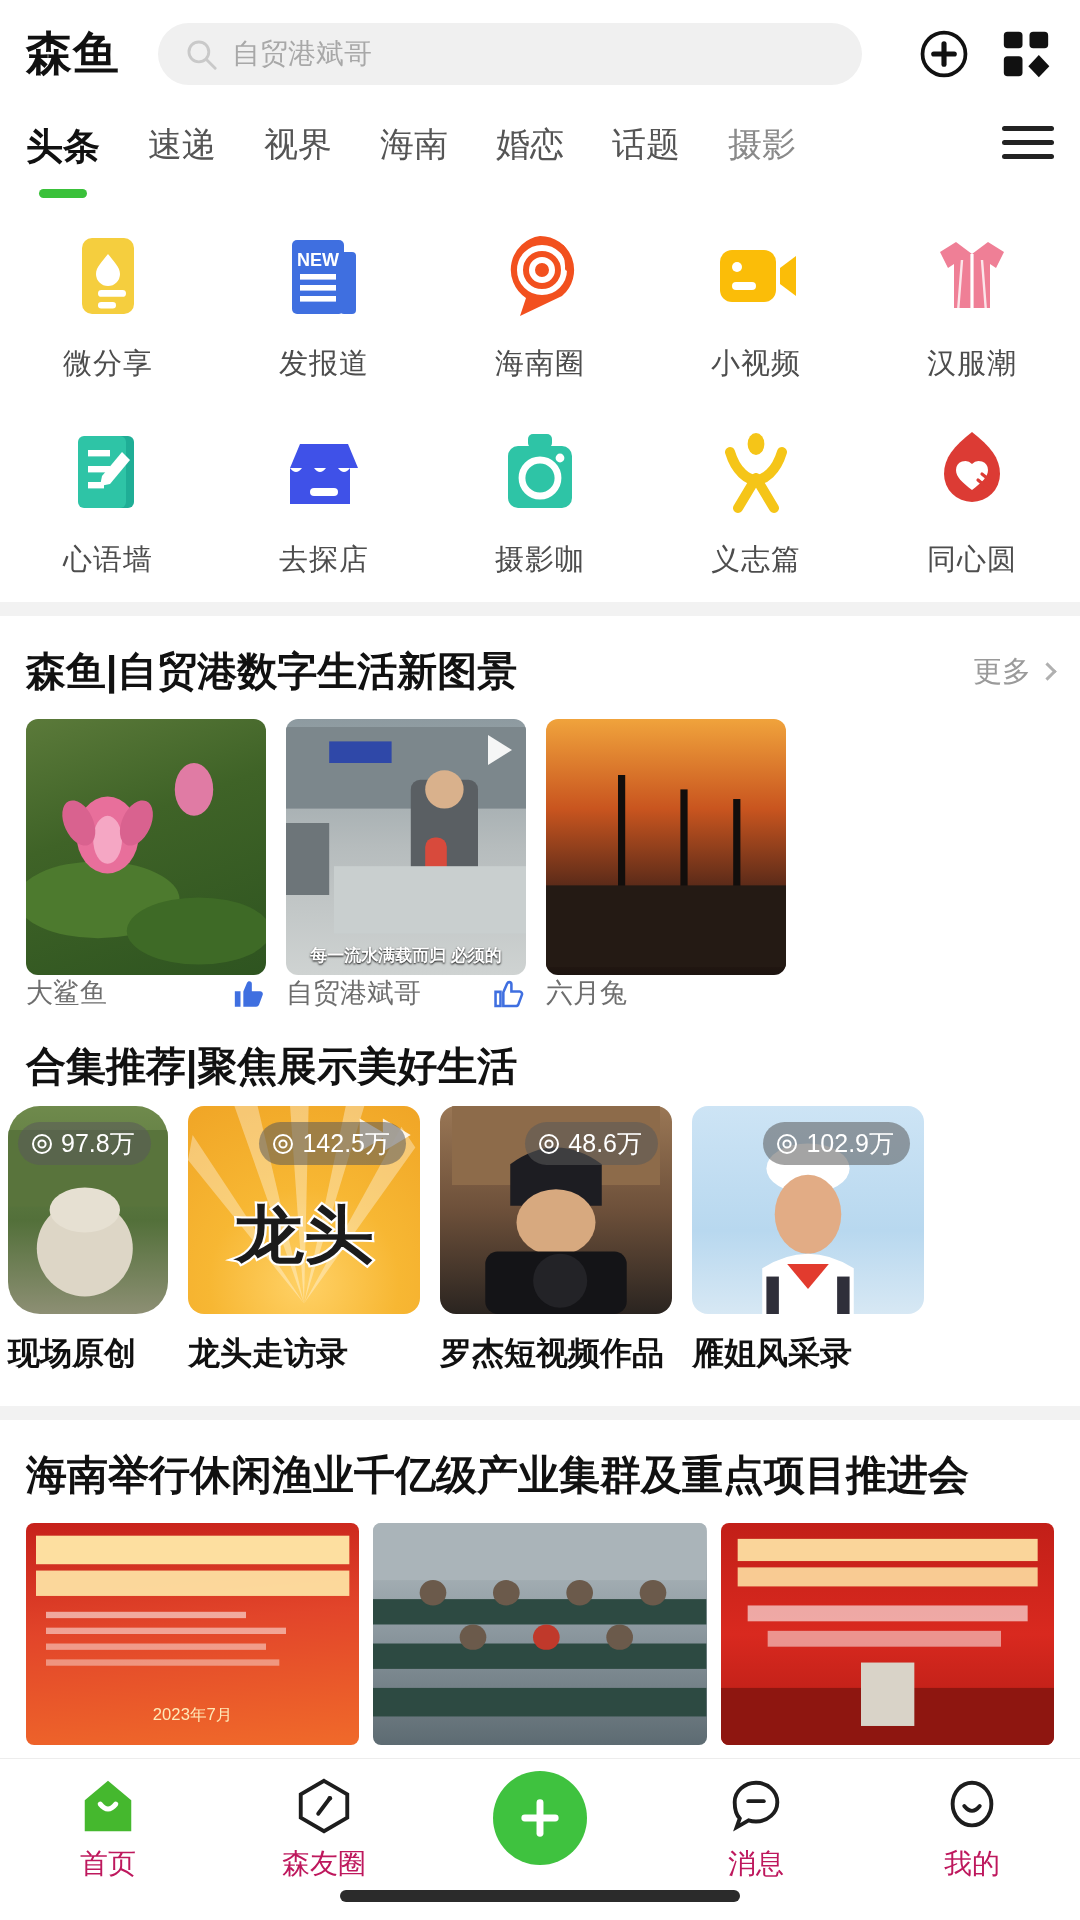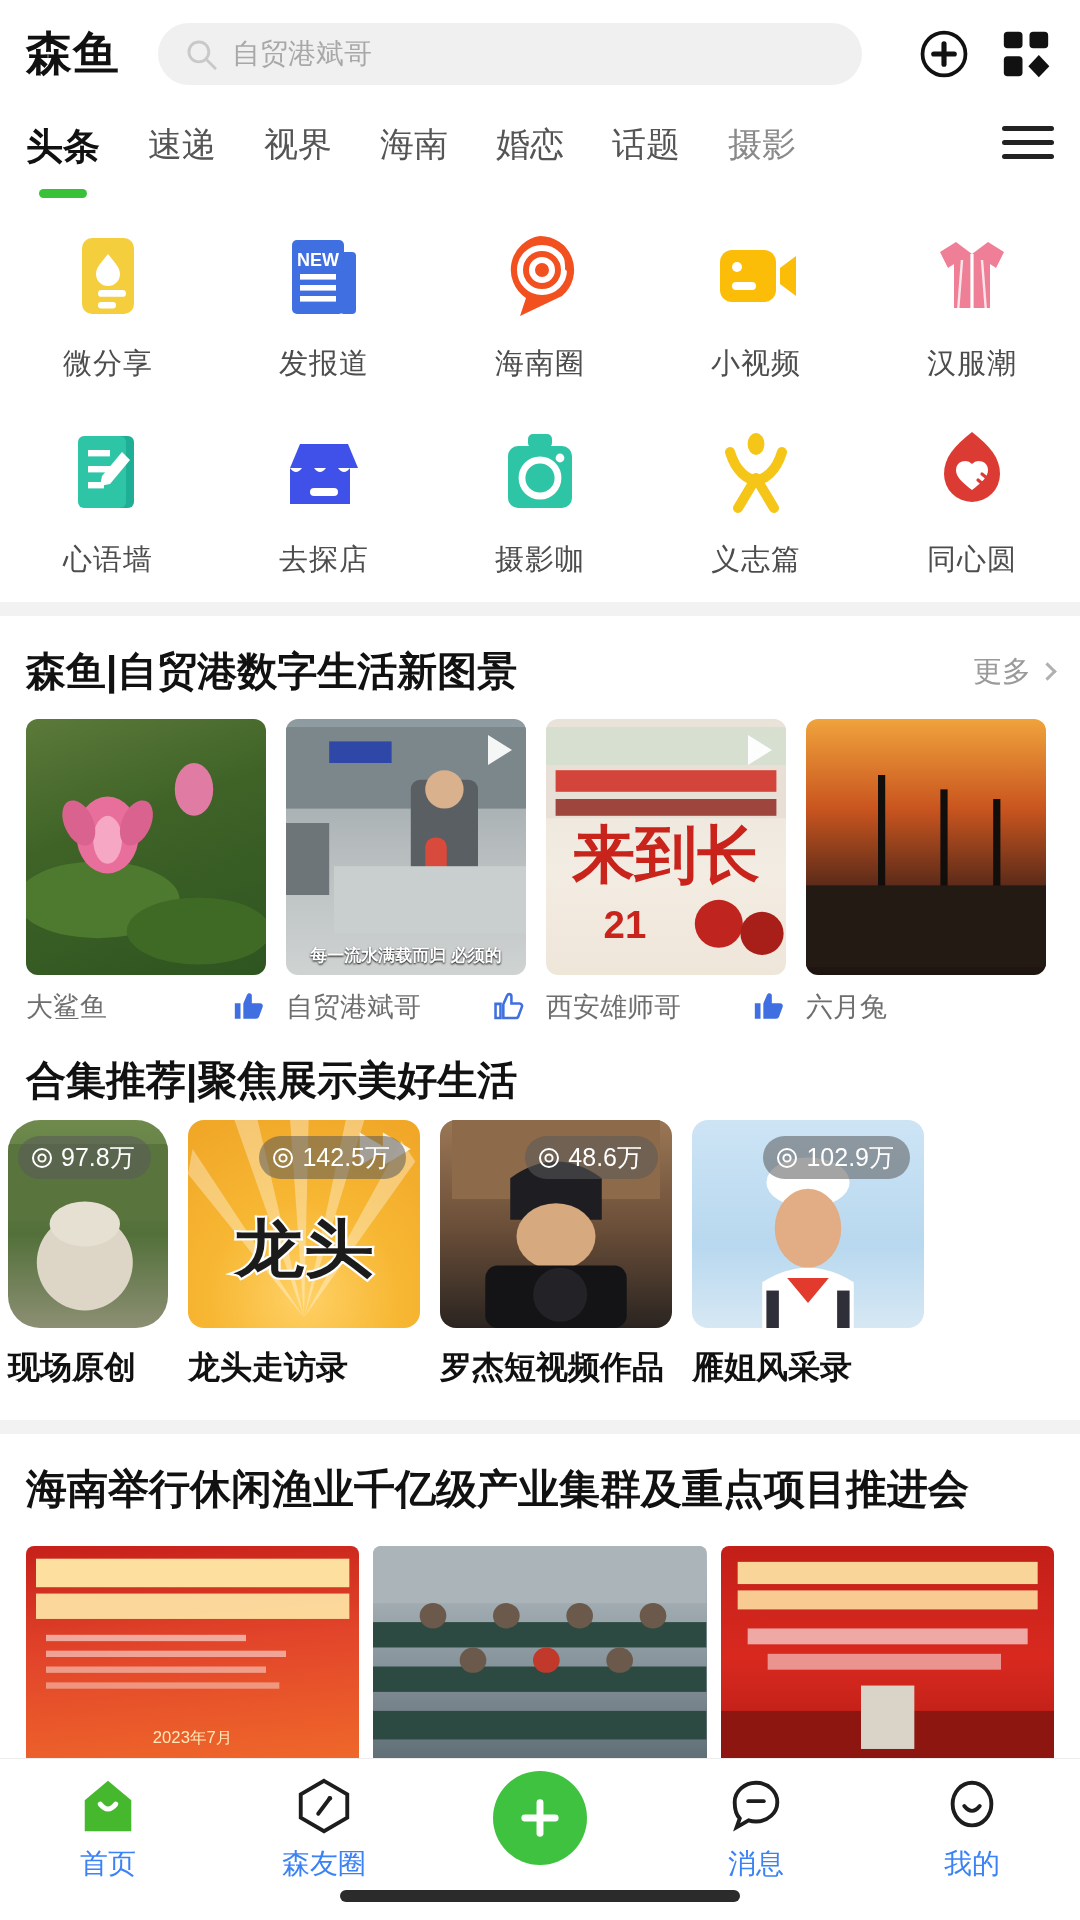--- a/index.html
+++ b/index.html
@@ -137,21 +137,21 @@
     border-left:24px solid rgba(255,255,255,.92);
     border-top:15px solid transparent;
     border-bottom:15px solid transparent;
   }
   .vid-sub {
     position:absolute; left:0; right:0; bottom:8px;
     text-align:center;
     font-size:17px; color:#fff; font-weight:700;
     text-shadow:0 1px 2px #000;
   }
-  .vid-meta { display:flex; align-items:flex-start; margin-top:14px; }
+  .vid-meta { display:flex; align-items:flex-end; }
   .vid-name { font-size:27px; color:#6e6e6e; }
   .thumb-like { margin-left:auto; width:34px; height:34px; }
 
   
   .col-row { display:flex; padding:0 0 0 8px; overflow:hidden; }
   .col-card { margin-right:20px; flex:none; }
   .col-thumb {
     height:208px;
     border-radius:16px;
     position:relative;
@@ -176,21 +176,21 @@
   }
 
   
   .news { padding:30px 26px 0 26px; }
   .news-title {
     font-size:41px;
     font-weight:700;
     line-height:1.25;
     color:#111;
   }
-  .news-imgs { display:flex; margin-top:31px; gap:14px; }
+  .news-imgs { display:flex; margin-top:22px; gap:14px; }
   .news-img {
     flex:1; height:222px;
     border-radius:8px;
     position:relative; overflow:hidden;
   }
   .news-meta {
     display:flex; align-items:center;
     margin-top:26px;
     font-size:29px; color:#8c8c8c;
   }
@@ -201,21 +201,21 @@
   .tabbar {
     position:absolute; left:0; bottom:0;
     width:1080px; height:162px;
     background:#fff;
     border-top:1px solid #ededed;
     display:flex; align-items:flex-start;
     padding-top:16px;
   }
   .tb-item { flex:1; display:flex; flex-direction:column; align-items:center; }
   .tb-ico { width:62px; height:62px; }
-  .tb-label { font-size:28px; color:#3b82f6; margin-top:8px; }
+  .tb-label { font-size:28px; color:#be185d; margin-top:8px; }
   .tb-plus {
     width:94px;height:94px;border-radius:50%;
     background:#3fc23f;
     display:flex;align-items:center;justify-content:center;
     margin-top:-4px;
   }
   .home-bar {
     position:absolute; left:50%; transform:translateX(-50%);
     bottom:18px; width:400px; height:12px;
     border-radius:6px; background:#2b2b2b;
@@ -418,41 +418,20 @@
       <div class="vid-sub">每一流水满载而归 必须的</div>
     </div>
     <div class="vid-meta">
       <div class="vid-name">自贸港斌哥</div>
       <svg class="thumb-like" viewBox="0 0 24 24" fill="none" stroke="#3f6fe0" stroke-width="1.8">
         <path d="M2.5 10.5h3.5v10H2.5zM8 20.5h8.8a2 2 0 001.9-1.4l2.4-6.5a1.7 1.7 0 00-1.6-2.3H13.7V5.2A1.6 1.6 0 0012.1 3.6c-.6 0-1.1.4-1.4 1L8 10.8z"></path>
       </svg>
     </div>
   </div>
 
-  <div class="vid-card">
-    <div class="vid-thumb" style="background:linear-gradient(180deg,#e9e2d8 0%,#f3ece2 60%,#efe6da 100%);">
-      <svg viewBox="0 0 100 100" style="position:absolute;inset:0;width:100%;height:100%">
-        <rect x="0" y="0" width="100" height="16" fill="#d7dfd0"></rect>
-        <rect x="0" y="16" width="100" height="22" fill="#e8dfd6"></rect>
-        <rect x="4" y="18" width="92" height="9" fill="#cf2a1f" opacity=".85"></rect>
-        <rect x="4" y="30" width="92" height="7" fill="#8b1f17" opacity=".8"></rect>
-        <text x="50" y="62" font-size="26" font-weight="700" fill="#c9241c" text-anchor="middle" font-family="Liberation Sans, sans-serif">来到长</text>
-        <circle cx="72" cy="82" r="10" fill="#c0241e"></circle>
-        <circle cx="90" cy="86" r="9" fill="#a81f19"></circle>
-        <text x="24" y="88" font-size="16" font-weight="700" fill="#c9241c" font-family="Liberation Sans, sans-serif">21</text>
-      </svg>
-      <div class="play"></div>
-    </div>
-    <div class="vid-meta">
-      <div class="vid-name">西安雄师哥</div>
-      <svg class="thumb-like" viewBox="0 0 24 24" fill="#3f6fe0">
-        <path d="M2 10h4v11H2zM8 21h9a2.2 2.2 0 002.1-1.5l2.6-7A2 2 0 0019.8 10H14V4.8A1.8 1.8 0 0012.2 3c-.7 0-1.3.4-1.6 1.1L8 10.3z"></path>
-      </svg>
-    </div>
-  </div>
 
   <div class="vid-card">
     <div class="vid-thumb" style="background:linear-gradient(180deg,#f0a33c 0%,#c9551f 35%,#4a2418 70%,#1c1410 100%);">
       <svg viewBox="0 0 100 100" style="position:absolute;inset:0;width:100%;height:100%">
         <rect x="30" y="20" width="3" height="50" fill="#120e0c"></rect>
         <rect x="56" y="26" width="3" height="44" fill="#120e0c"></rect>
         <rect x="78" y="30" width="3" height="40" fill="#120e0c"></rect>
         <rect x="0" y="66" width="100" height="34" fill="#241a14"></rect>
       </svg>
     </div>

